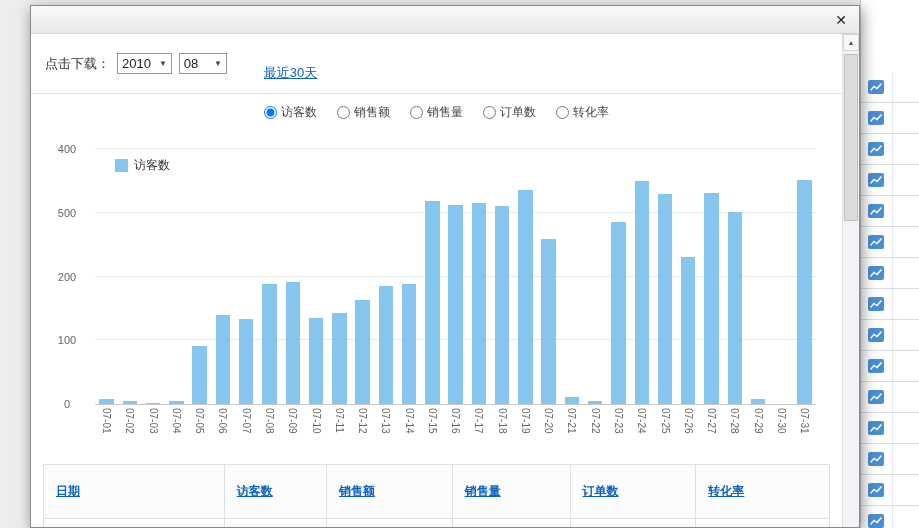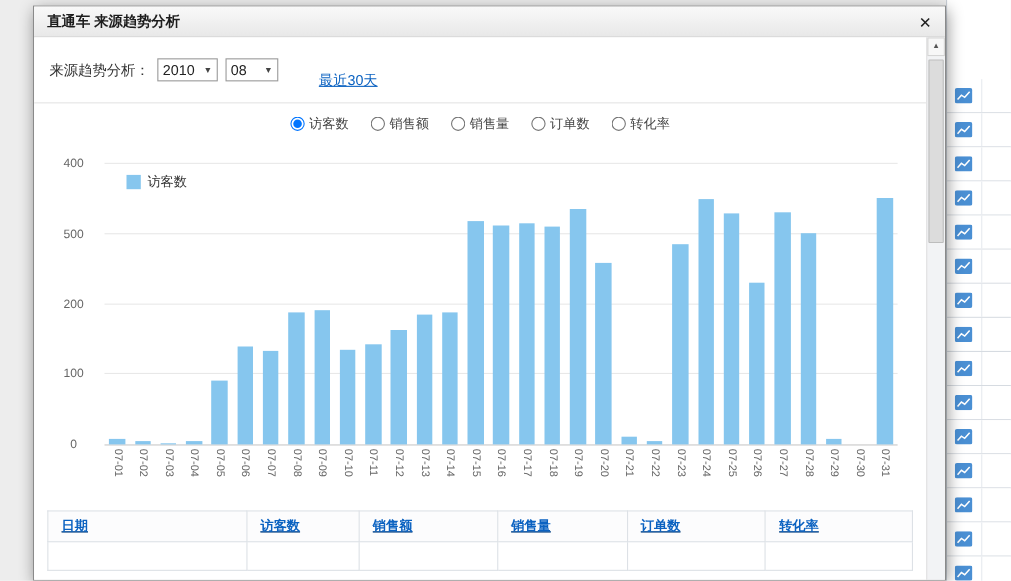--- a/index.html
+++ b/index.html
@@ -98,21 +98,21 @@
   .legend-swatch{width:13px;height:13px;background:var(--bar-color);display:inline-block;}
   .xlabels{display:flex;margin-top:3px;}
   .xlabel-slot{flex:1;display:flex;justify-content:center;}
   .xlabel{writing-mode:vertical-rl;font-size:10px;color:#666;height:44px;}
   
   .data-table{
     width:calc(100% - 24px);margin:12px 12px 0;border-collapse:collapse;table-layout:fixed;
   }
   .data-table th,.data-table td{border:1px solid #dde1e6;box-sizing:border-box;}
   .data-table th{
-    padding:5px 12px;text-align:left;background:#fcfcfd;font-size:12px;font-weight:normal;text-decoration:underline;
+    padding:18px 12px;text-align:left;background:#fcfcfd;font-size:12px;font-weight:normal;
   }
   .data-table th:nth-child(1){width:23%;}
   .data-table th:nth-child(2){width:13%;}
   .data-table th:nth-child(3){width:16%;}
   .data-table th:nth-child(4){width:15%;}
   .data-table th:nth-child(5){width:16%;}
   .data-table th:nth-child(6){width:17%;}
   .th-link{color:var(--link-color);text-decoration:underline;font-weight:bold;}
   .data-table td{height:26px;background:#fff;}
   
@@ -254,28 +254,27 @@
             <rect x="0" y="0" width="16" height="14" rx="2" fill="#4a8fd3"></rect>
             <path d="M2.5 10.5 L6 6.5 L9 8.5 L13.5 3.5" stroke="#fff" stroke-width="1.4" fill="none"></path>
           </svg>
         </span>
       </div>
     </div>
 </div>
 
 <div class="modal">
   <div class="titlebar">
-    <span class="title">直通车 来源趋势分析</span>
     <span class="close">✕</span>
   </div>
 
   <div class="modal-body">
 
     <div class="month-row">
-      <span>来源趋势分析：</span>
+      <span>点击下载：</span>
       <span class="select">
         <span>2010</span>
         <span class="arrow">▼</span>
       </span>
       <span class="select">
         <span>08</span>
         <span class="arrow">▼</span>
       </span>
       <a class="link recent">最近30天</a>
     </div>

